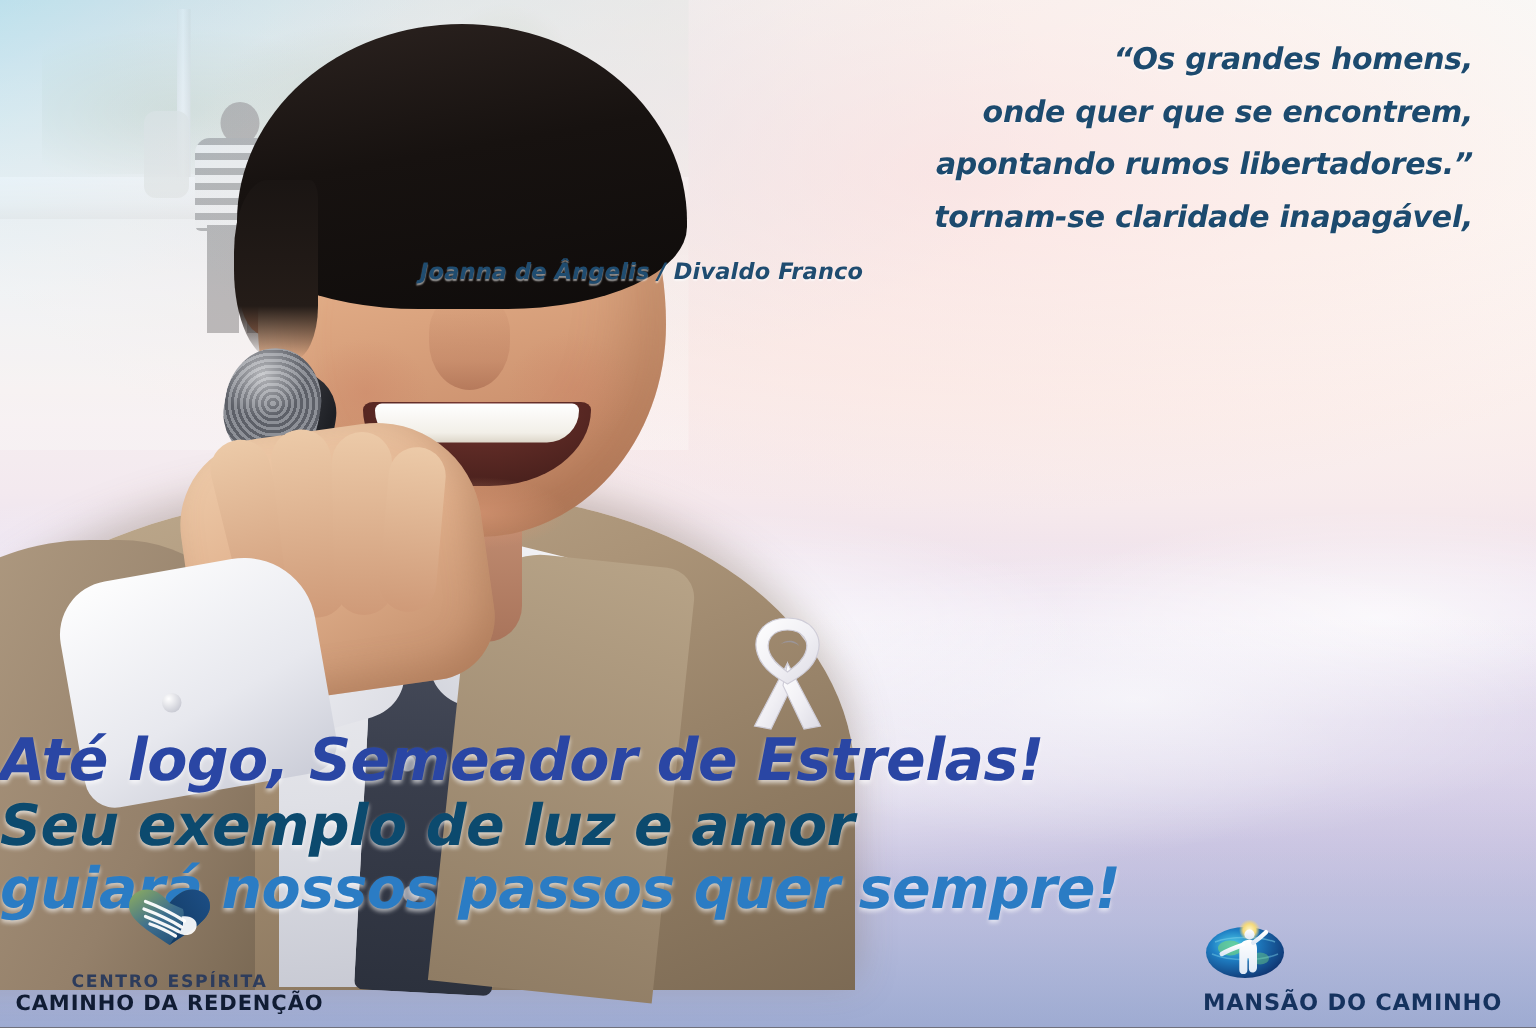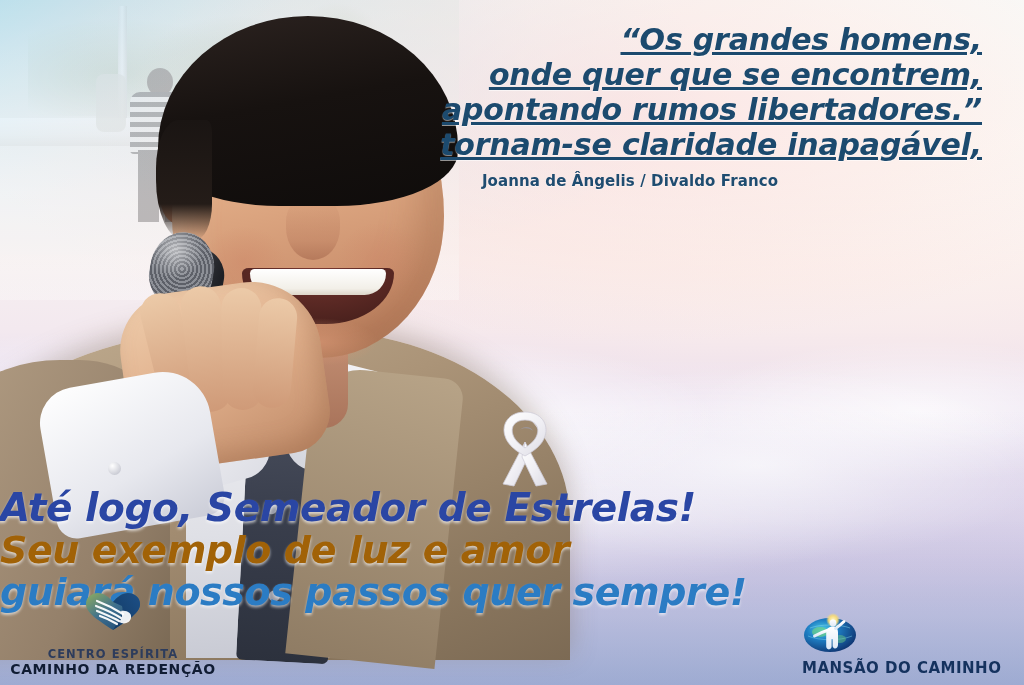--- a/index.html
+++ b/index.html
@@ -252,51 +252,50 @@
                   repeating-radial-gradient(circle at 50% 50%, #8d9097 0 2px, #5d6068 2px 4px);
                 border-radius: 50% 50% 42% 42%;
                 transform: rotate(10deg); }
 
   
   .quote {
     position:absolute; right:42px; top:22px; width:760px;
     text-align:right;
     font-family:"DejaVu Sans", sans-serif;
     font-weight:700; font-style:italic;
-    font-size:30px; line-height:35px;
+    font-size:20px; line-height:35px;
     letter-spacing:-0.2px;
     color:#1c4a6e;
     text-shadow: 0 1px 1px rgba(255,255,255,.55);
-    text-decoration: underline;
   }
   .quote .ql { display:block; white-space:nowrap; }
   .quote-credit {
     position:absolute; right:44px; top:172px; width:700px;
-    text-align:center;
-    font-family:"DejaVu Sans", sans-serif;
-    font-weight:700; 
+    text-align:left;
+    font-family:"DejaVu Sans", sans-serif;
+    font-weight:700; font-style:italic;
     font-size:15px; letter-spacing:.1px;
     color:#1f4c70;
     text-shadow: 0 1px 1px rgba(255,255,255,.55);
   }
 
   
   .ribbon { position:absolute; left:487px; top:408px; width:76px; height:80px; }
 
   
   .message {
     position:absolute; left:0; right:0; top:486px;
     text-align:left;
     font-family:"DejaVu Sans", sans-serif;
     font-weight:700; font-style:italic;
     letter-spacing:-0.4px;
   }
   .msg-l1 { font-size:39px; line-height:43px; color:#2a46a4;
             text-shadow:0 2px 3px rgba(255,255,255,.65); }
-  .msg-l2 { font-size:38px; line-height:42px; color:#a16207;
+  .msg-l2 { font-size:38px; line-height:42px; color:#0c4a6e;
             text-shadow:0 2px 3px rgba(255,255,255,.65); }
   .msg-l3 { font-size:38px; line-height:42px; color:#2b7cc4;
             text-shadow:0 2px 3px rgba(255,255,255,.6); }
 
   
   .logo-left  { position:absolute; left:6px;  bottom:8px; width:214px; text-align:center; }
   .logo-right { position:absolute; right:8px; bottom:8px; width:214px; }
 
   .logo-mark { display:block; margin:0 auto 2px; }
 

